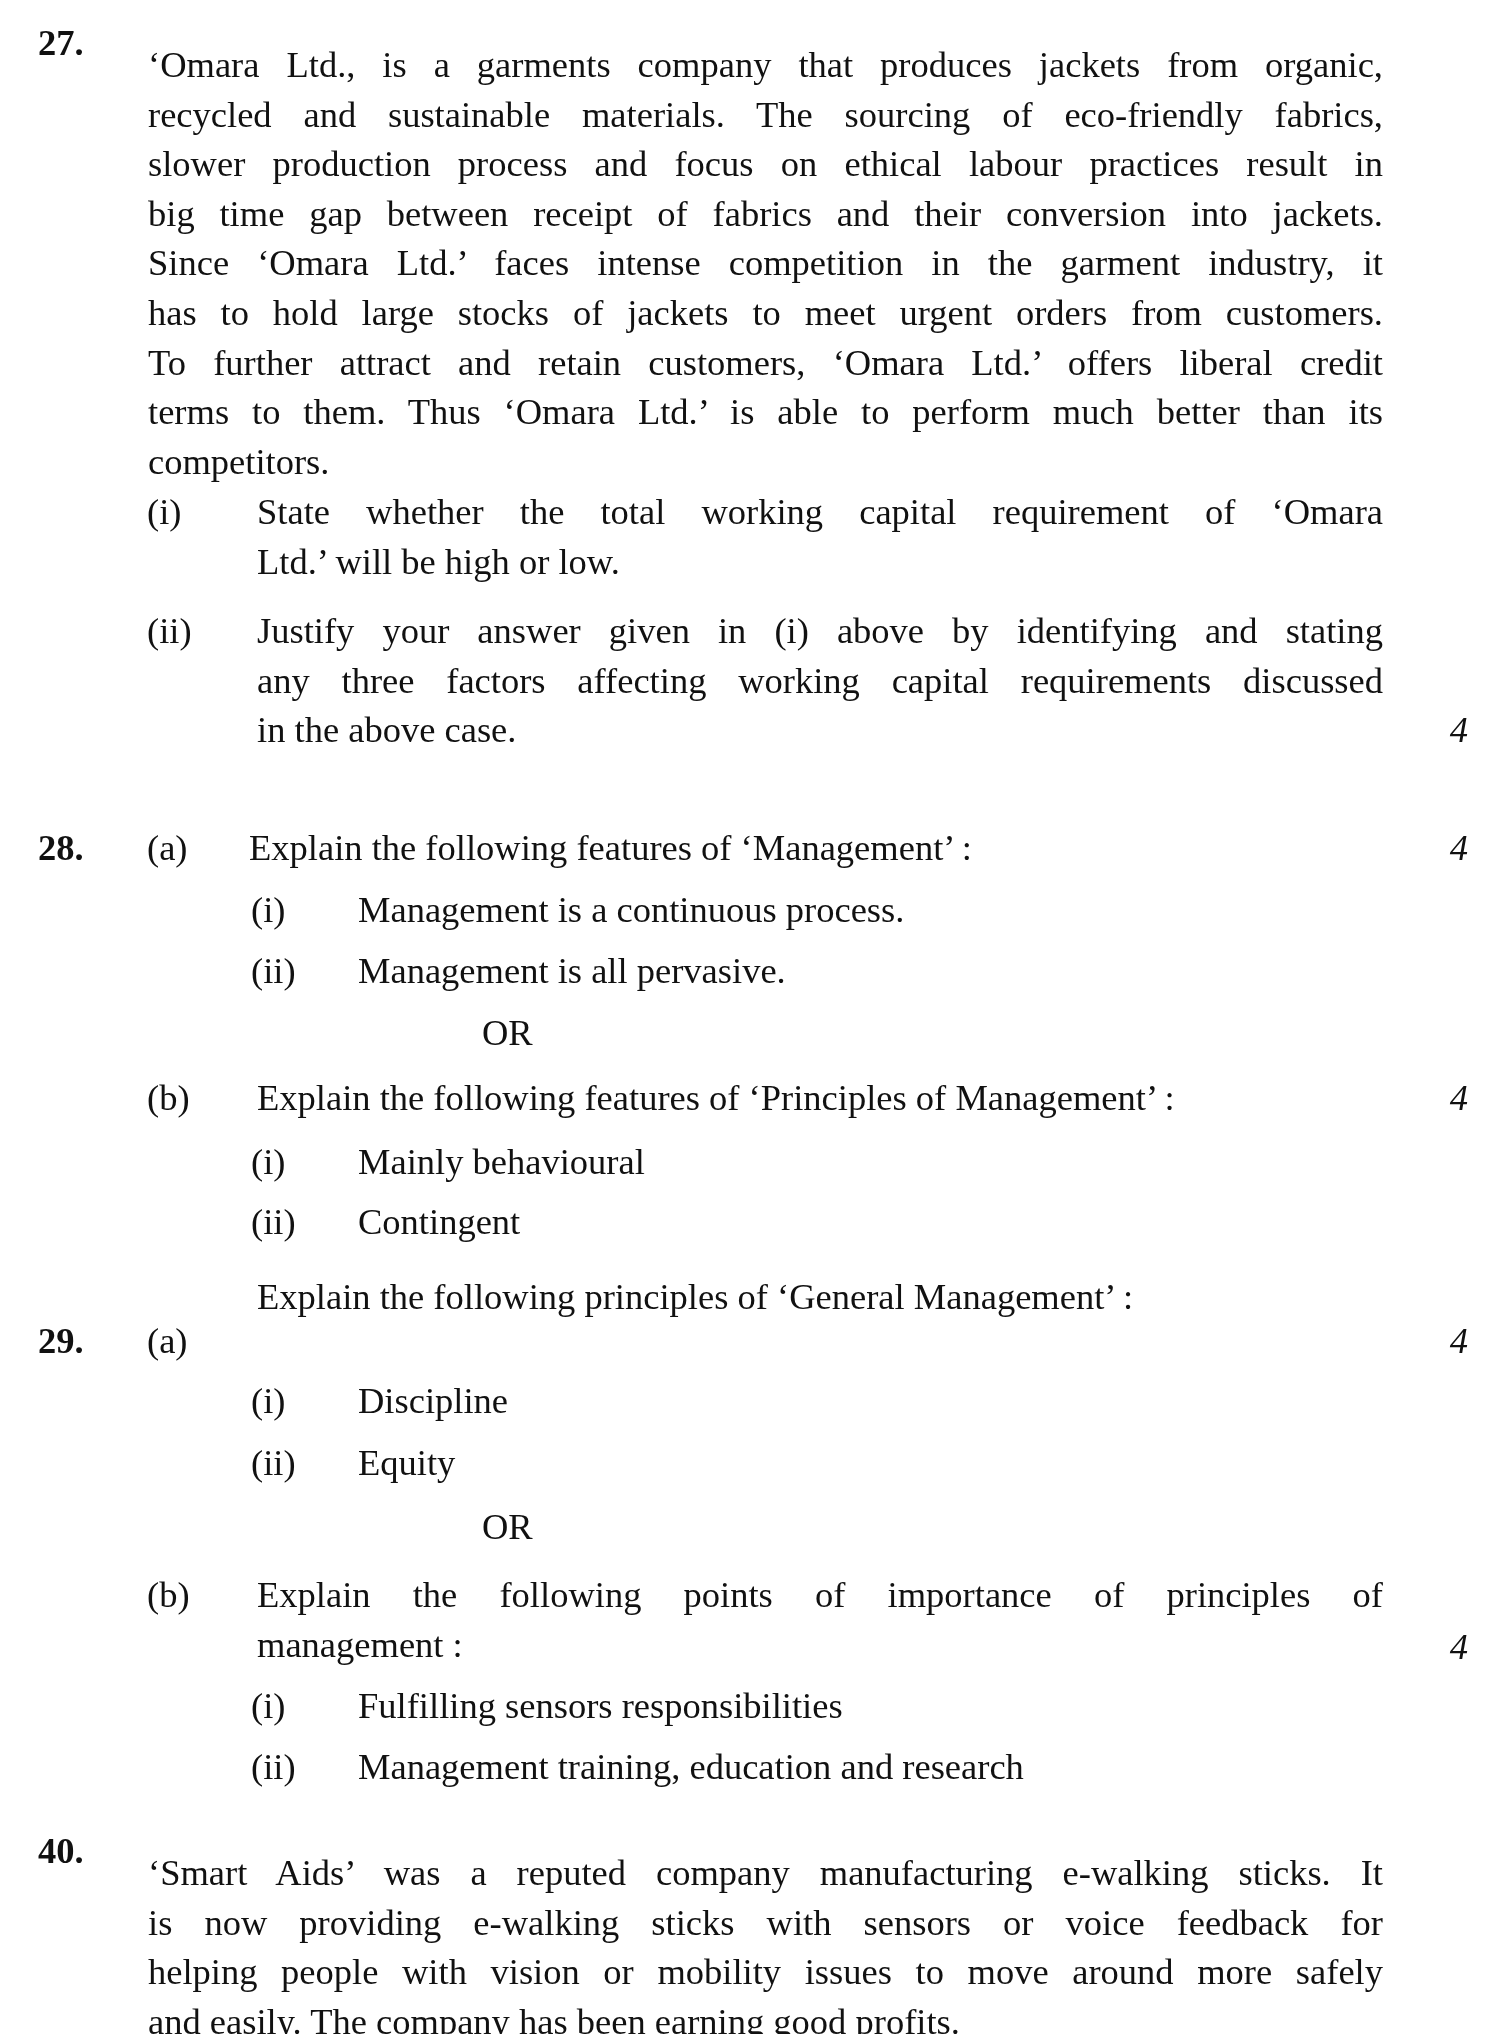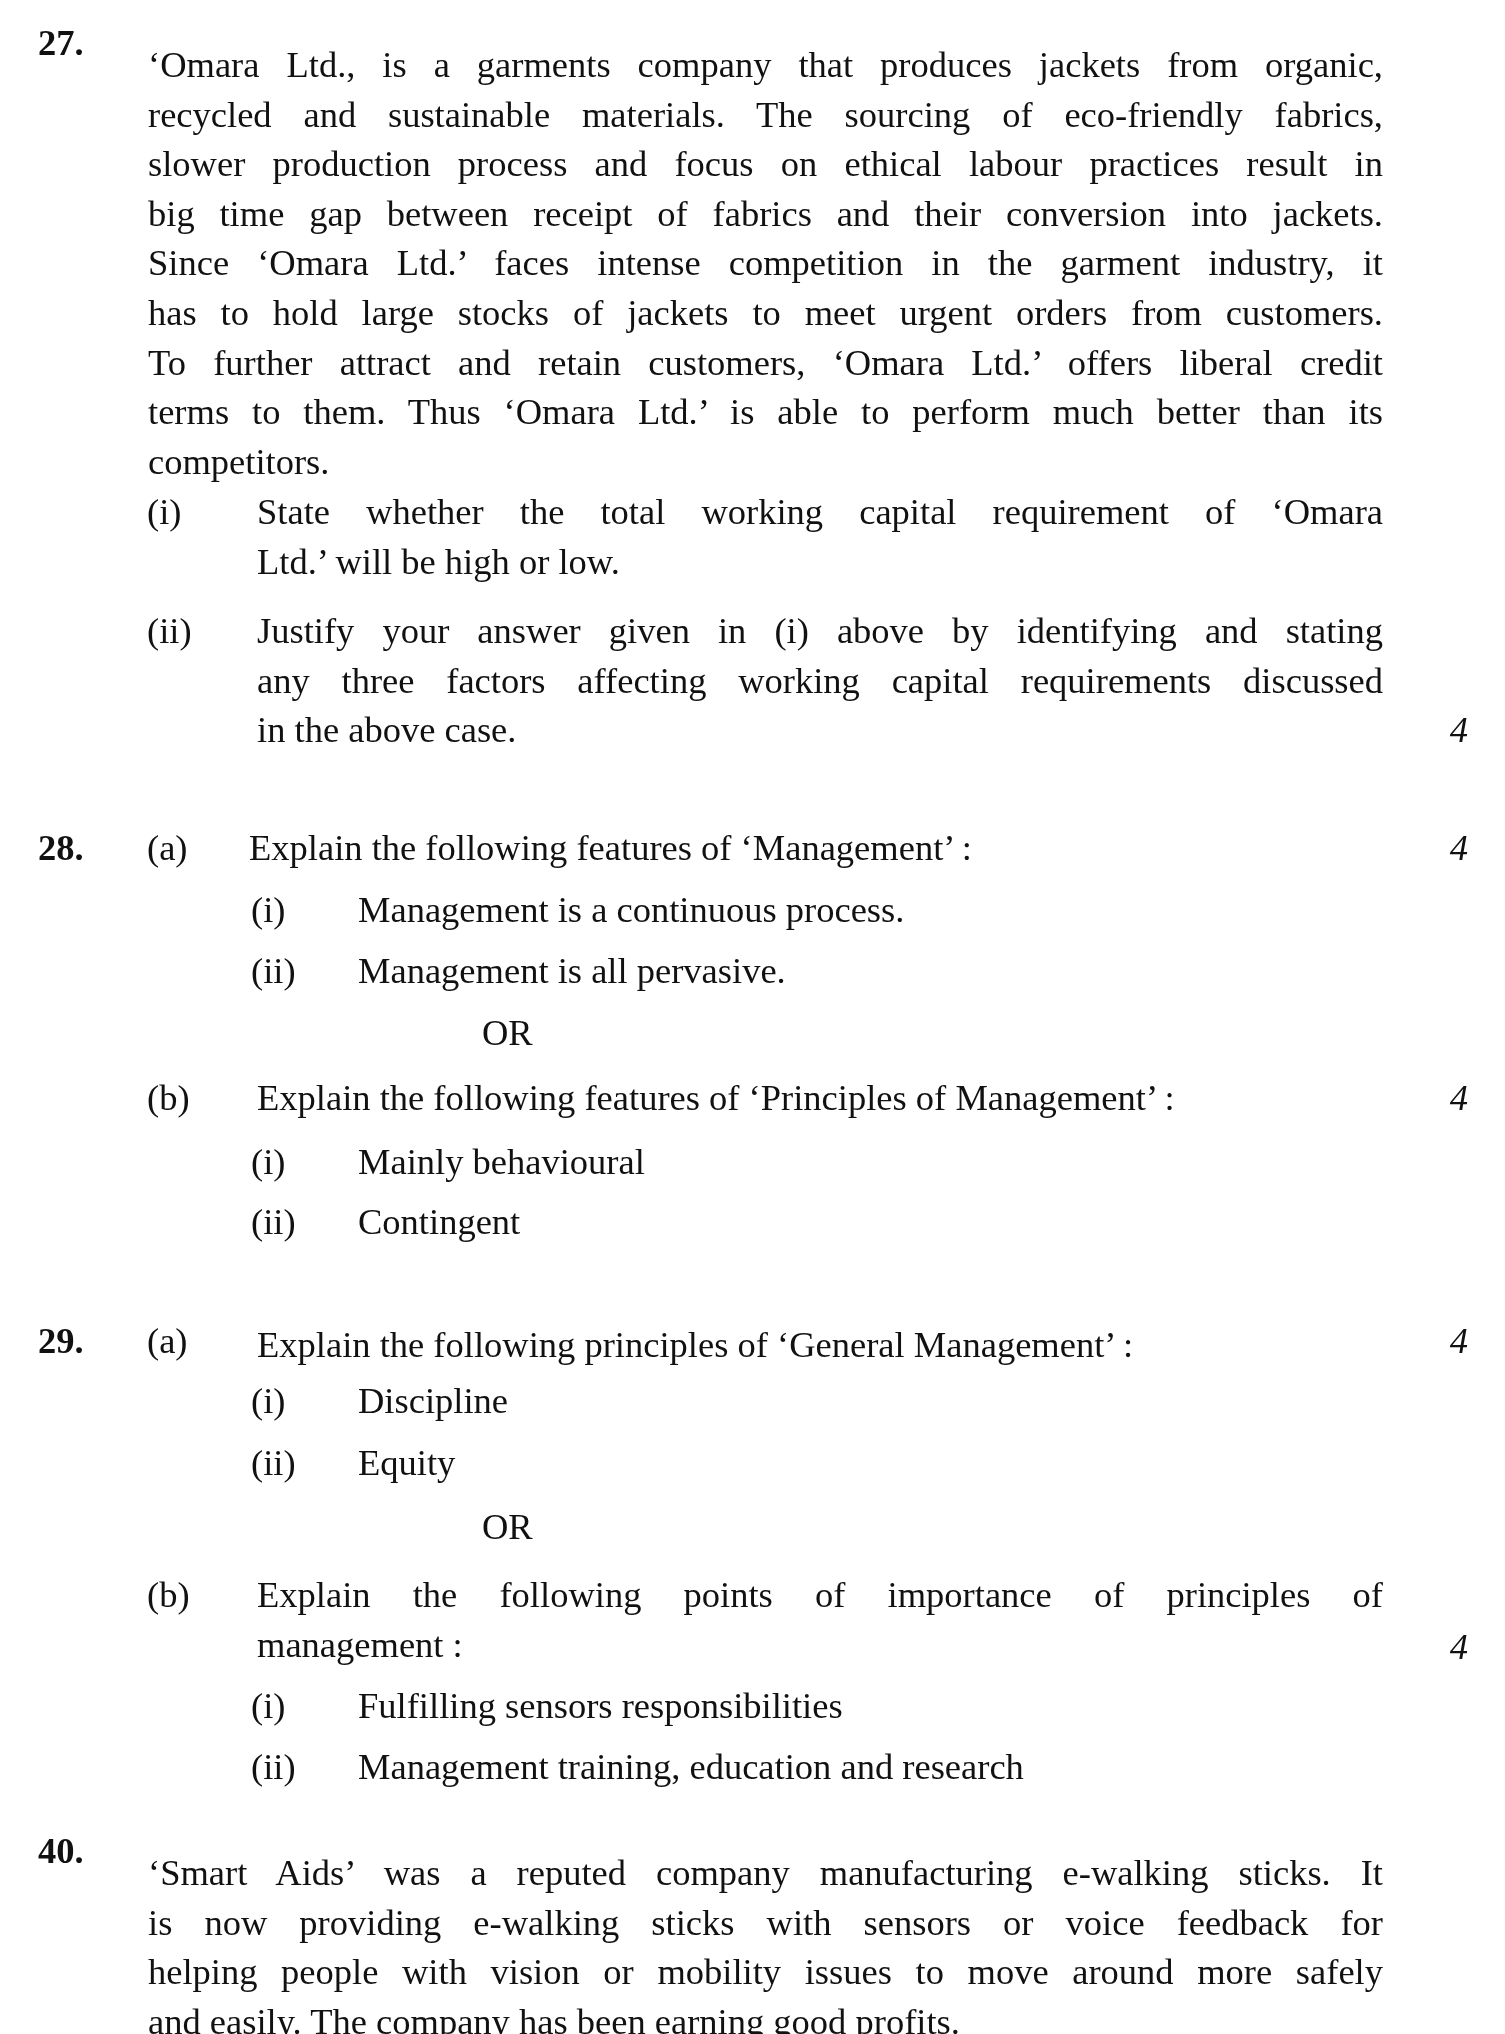--- a/index.html
+++ b/index.html
@@ -107,21 +107,21 @@
         <span class="ln">Contingent</span>
       </div>
   </div>
 </div>
 
 <div>
   <div class="qnum" style="top:1316px;">29.</div>
 
   <div>
     <div class="lbl" style="left:147px; top:1316px;">(a)</div>
-    <div class="txt" style="left:257px; top:1320px;">
+    <div class="txt" style="left:257px; top:1272px;">
       <span class="ln">Explain the following principles of ‘General Management’ :</span>
     </div>
     <div class="marks" style="top:1316px;">4</div>
 
     <div class="lbl" style="left:251px; top:1376px;">(i)</div>
     <div class="txt" style="left:358px; top:1376px;">
         <span class="ln">Discipline</span>
       </div>
 
     <div class="lbl" style="left:251px; top:1438px;">(ii)</div>

